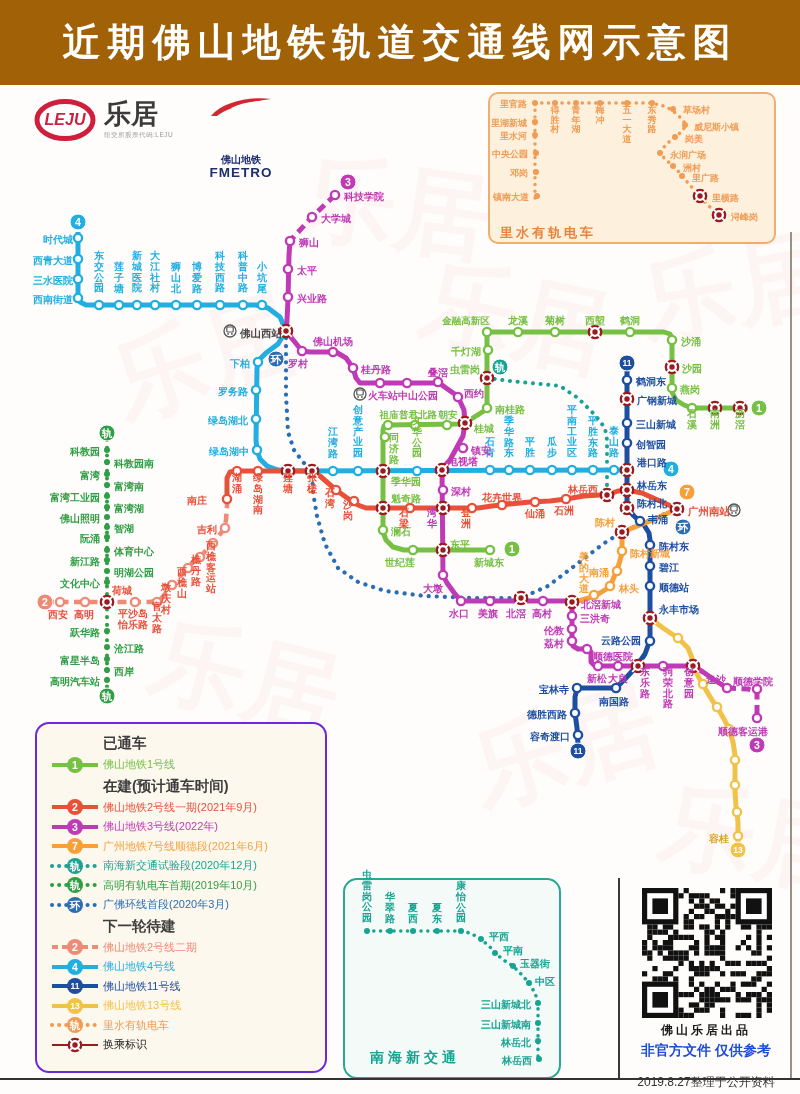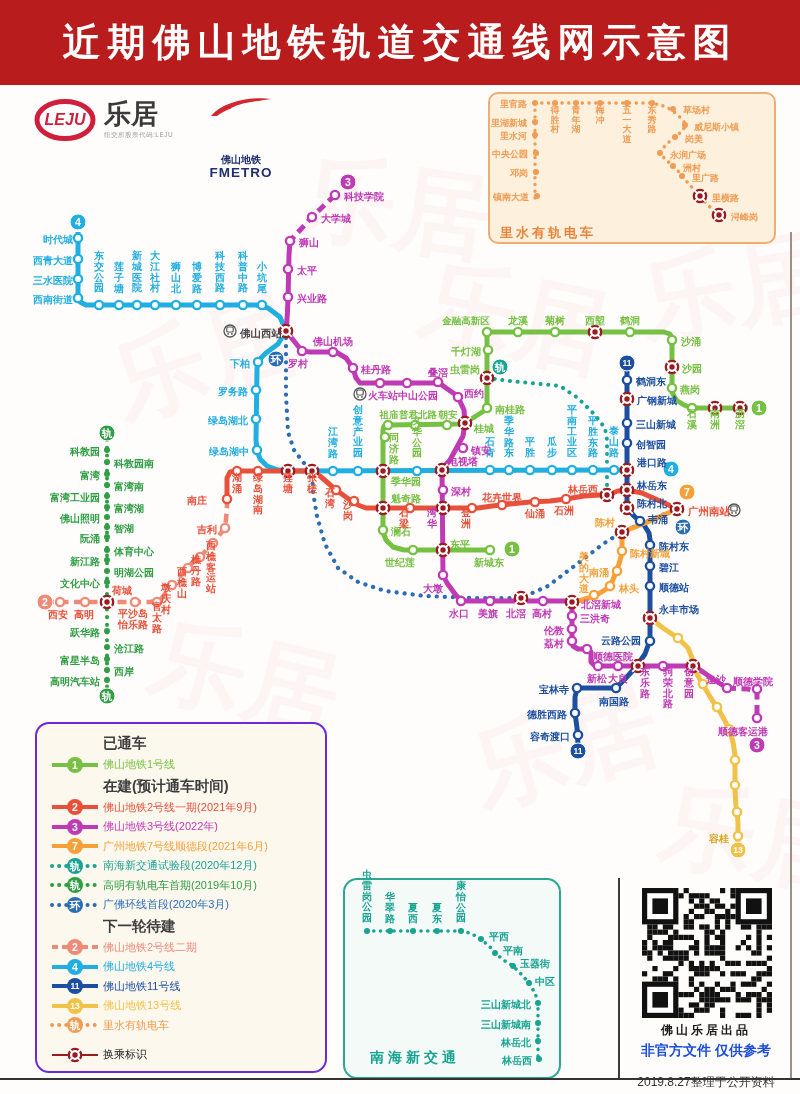--- a/index.html
+++ b/index.html
@@ -1,20 +1,20 @@
 <!DOCTYPE html>
 <html><head>
 <meta charset="utf-8">
 <style>
   html,body{margin:0;padding:0;}
   body{width:800px;height:1094px;overflow:hidden;background:#fff;
        font-family:"Liberation Sans",sans-serif;}
   #stage{position:relative;width:800px;height:1094px;background:#fffdfc;overflow:hidden;}
   
-  #hdr{position:absolute;left:0;top:0;width:800px;height:85px;background:#b91c1c;z-index:3;
+  #hdr{position:absolute;left:0;top:0;width:800px;height:85px;background:#a16207;z-index:3;
        display:flex;flex-direction:column;align-items:center;justify-content:center;}
   #hdr .t{color:#fff;font-size:38px;font-weight:bold;letter-spacing:7px;white-space:nowrap;}
   #hdr .s{color:#eee;font-size:12px;letter-spacing:9px;margin-top:4px;white-space:nowrap;}
   
   #wm{position:absolute;left:0;top:85px;width:800px;height:1009px;z-index:0;overflow:hidden;}
   #wm span{position:absolute;font-size:95px;font-weight:bold;color:#e85d6d;opacity:.05;white-space:nowrap;}
   
   #leju{position:absolute;left:34px;top:98px;z-index:2;display:flex;align-items:center;}
   #leju .cn{font-size:27px;font-weight:bold;color:#3a3a3a;line-height:1;margin-left:8px;}
   #leju .sub{font-size:6.5px;color:#999;margin-left:8px;margin-top:3px;letter-spacing:.5px;}
@@ -23,21 +23,21 @@
   #fmetro .en{font-size:13.5px;font-weight:bold;color:#20306f;letter-spacing:1px;line-height:1.1;}
   
   .inset{position:absolute;z-index:1;border-radius:10px;}
   #lishui-box{left:488px;top:92px;width:284px;height:148px;border:2px solid #eeae72;background:#fdf0dd;}
   #nanhai-box{left:343px;top:878px;width:214px;height:197px;border:2px solid #2aa892;background:#f3faf7;border-radius:14px;}
   #legend-box{left:35px;top:722px;width:292px;height:351px;border:2px solid #6d28d9;background:#fdf8ee;
       border-radius:14px;z-index:1;position:absolute;box-sizing:border-box;padding:8px 8px 0 10px;}
   .lg-header{height:23px;display:flex;align-items:center;}
   .lg-header span{margin-left:56px;font-size:14.5px;font-weight:bold;color:#3d3d3d;}
   .lg-row{height:19.5px;display:flex;align-items:center;}
-  .lg-row.xfer{margin-top:10px;}
+  .lg-row.xfer{}
   .lg-row .lbl{font-size:11px;font-weight:normal;white-space:nowrap;}
   
   .rule{position:absolute;background:#333;z-index:2;}
   
   #qr-wrap{position:absolute;left:618px;top:880px;width:172px;height:198px;z-index:1;}
   #qr-txt{position:absolute;left:618px;top:1022px;width:176px;z-index:2;text-align:center;}
   #qr-txt .a{font-size:12px;font-weight:bold;color:#1a1a1a;letter-spacing:3px;}
   #qr-txt .b{font-size:14px;font-weight:bold;color:#1d4ed8;margin-top:3px;}
   #qr-txt .c{font-size:12px;color:#333;margin-top:14px;text-align:center;}
   #map-svg{position:absolute;left:0;top:0;z-index:2;pointer-events:none;}

